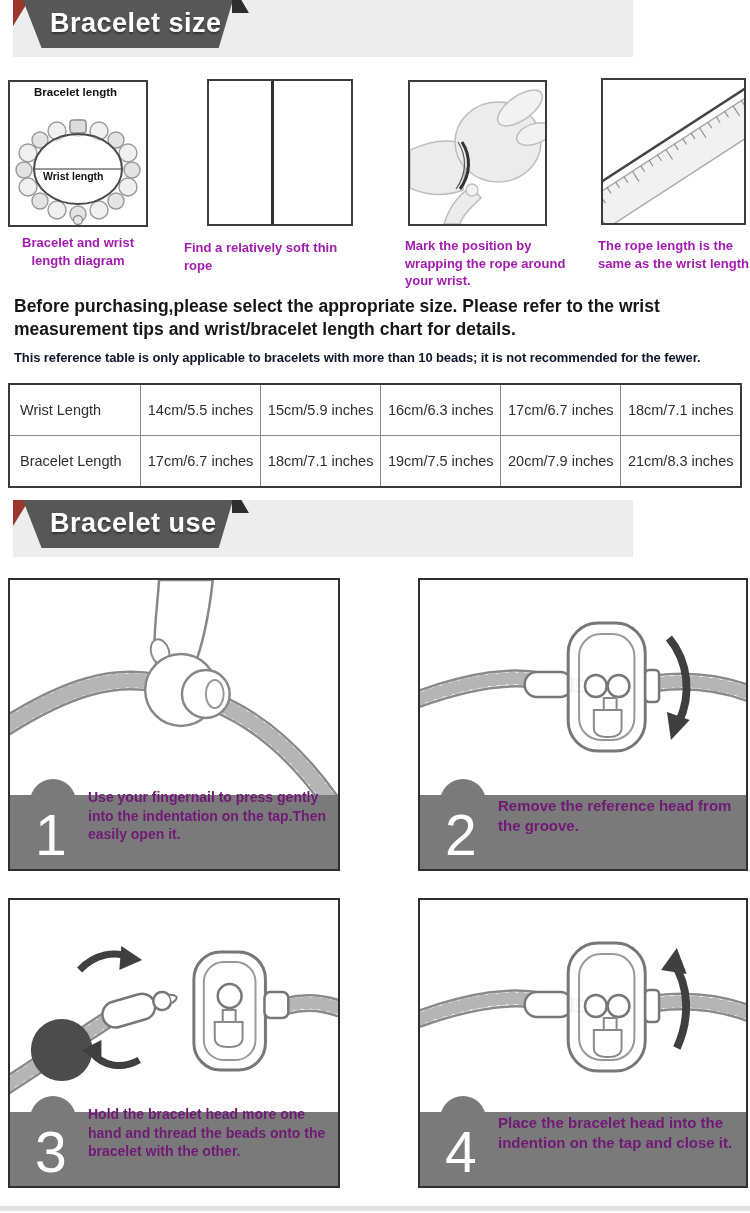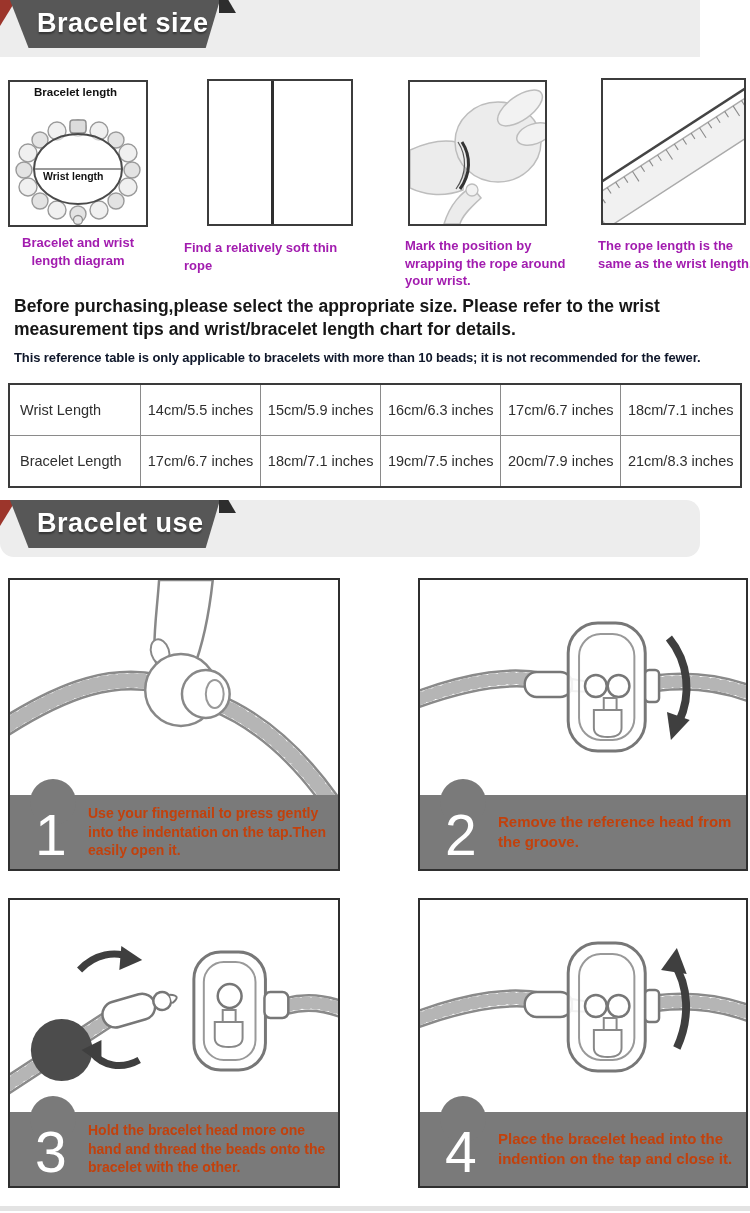--- a/index.html
+++ b/index.html
@@ -1,20 +1,20 @@
 <!DOCTYPE html>
 <html><head>
 <meta charset="utf-8">
 <style>
   html,body{margin:0;padding:0;}
   body{width:750px;height:1213px;background:#fff;font-family:"Liberation Sans",sans-serif;position:relative;overflow:hidden;}
   .page{position:absolute;inset:0;}
 
   
-  .strip{position:absolute;left:0;width:700px;height:57px;background:#ededed;}
+  .strip{position:absolute;left:13px;width:620px;height:57px;background:#ededed;}
 
   
   .ribbon{position:absolute;left:0;top:0;width:240px;height:48px;}
   .ribbon-red{position:absolute;left:0;top:0;width:16px;height:26px;background:#9c352b;
     clip-path:polygon(0 0,100% 0,0 100%);}
   .ribbon-body{position:absolute;left:0;top:0;width:220px;height:48px;background:#575757;
     clip-path:polygon(4.5% 0,100% 0,93.5% 100%,13% 100%);}
   .ribbon-fold{position:absolute;left:219px;top:0;width:17px;height:13px;background:#2d2d2d;
     clip-path:polygon(0 0,55% 0,100% 100%,0 100%);}
   .ribbon-label{position:absolute;left:37px;top:0;line-height:46px;font-size:27px;font-weight:bold;
@@ -40,22 +40,22 @@
   table.size-table td{border:1px solid #8a8a8a;height:50px;text-align:center;padding:0 2px;}
   table.size-table{border:2px solid #3a3a3a;}
   table.size-table td.rowlab{text-align:left;padding-left:10px;width:118px;}
 
   
   .panel{position:absolute;background:#fff;border:2px solid #2f2f2f;box-sizing:border-box;}
   .panel svg.art{position:absolute;left:0;top:0;}
   .step-bar{position:absolute;left:0;right:0;bottom:0;height:74px;background:#7a7a7a;}
   .step-bump{position:absolute;left:20px;bottom:44px;width:46px;height:46px;border-radius:50%;background:#7a7a7a;}
   .step-num{position:absolute;left:25px;bottom:5px;font-size:57px;line-height:1;color:#fff;font-weight:400;}
-  .step-text{position:absolute;left:78px;right:8px;bottom:0;height:74px;display:flex;align-items:center;
-    color:#c2410c;font-size:15px;font-weight:bold;line-height:1.32;}
+  .step-text{position:absolute;left:78px;right:8px;bottom:16px;height:74px;display:flex;align-items:center;
+    color:#701a75;font-size:15px;font-weight:bold;line-height:1.32;}
   .step-text.small{font-size:14px;}
 
   .bottom-line{position:absolute;left:0;top:1206px;width:750px;height:5px;background:#e3e3e3;}
 </style>
 </head>
 <body>
 
 <div class="page">
 
   <div class="strip" style="top:0;">
@@ -163,21 +163,21 @@
       <td class="rowlab">Bracelet Length</td>
       <td>17cm/6.7 inches</td>
       <td>18cm/7.1 inches</td>
       <td>19cm/7.5 inches</td>
       <td>20cm/7.9 inches</td>
       <td>21cm/8.3 inches</td>
     </tr>
   </tbody>
     </table>
 
-  <div class="strip" style="top:500px;border-radius:14px;">
+  <div class="strip" style="top:500px;">
     <div class="ribbon">
       <div class="ribbon-red"></div>
       <div class="ribbon-body"></div>
       <div class="ribbon-fold"></div>
       <span class="ribbon-label">Bracelet use</span>
     </div>
   </div>
 
   <div class="panel" style="left:8px;top:578px;width:332px;height:293px;">
     <svg class="art" width="328" height="215" viewBox="0 0 330 215" preserveAspectRatio="none">

